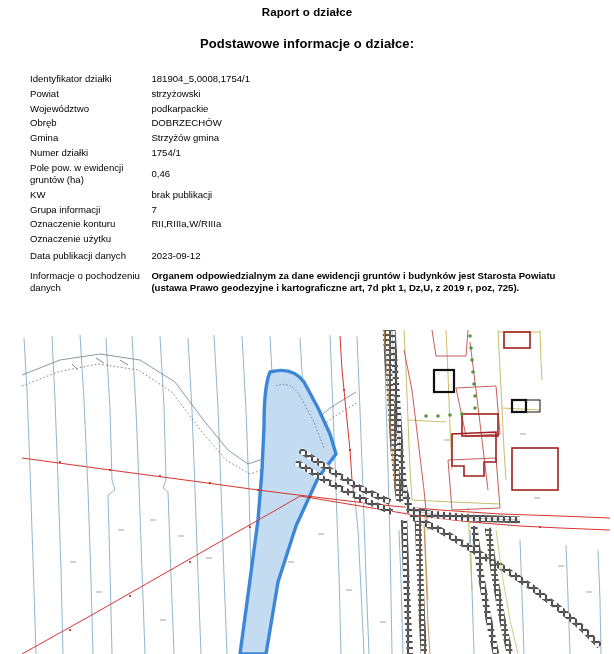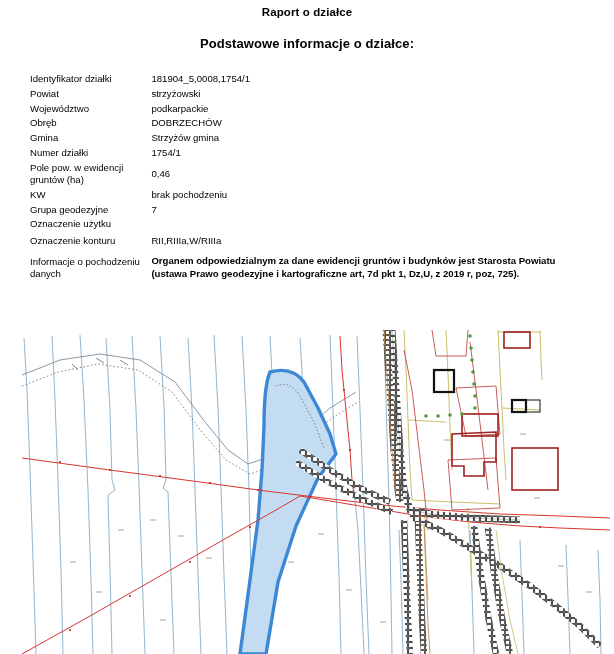--- a/index.html
+++ b/index.html
@@ -90,33 +90,37 @@
       <tr>
         <td class="label">Numer działki</td>
         <td class="value">1754/1</td>
       </tr>
       <tr class="tall">
         <td class="label">Pole pow. w ewidencji gruntów (ha)</td>
         <td class="value">0,46</td>
       </tr>
       <tr>
         <td class="label">KW</td>
-        <td class="value">brak pochodzeniu</td>
-      </tr>
-      <tr>
-        <td class="label">Grupa geodezyjne</td>
+        <td class="value">brak publikacji</td>
+      </tr>
+      <tr>
+        <td class="label">Grupa informacji</td>
         <td class="value">7</td>
+      </tr>
+      <tr>
+        <td class="label">Oznaczenie konturu</td>
+        <td class="value">RII,RIIIa,W/RIIIa</td>
       </tr>
       <tr>
         <td class="label">Oznaczenie użytku</td>
         <td class="value"><span class="empty-val"></span></td>
       </tr>
       <tr>
-        <td class="label">Oznaczenie konturu</td>
-        <td class="value">RII,RIIIa,W/RIIIa</td>
+        <td class="label">Data publikacji danych</td>
+        <td class="value">2023-09-12</td>
       </tr>
       <tr class="note tall">
         <td class="label">Informacje o pochodzeniu danych</td>
         <td class="value">Organem odpowiedzialnym za dane ewidencji gruntów i budynków jest Starosta Powiatu (ustawa Prawo geodezyjne i kartograficzne art, 7d pkt 1, Dz,U, z 2019 r, poz, 725).</td>
       </tr>
     </tbody>
   </table>
 
   <div class="map-wrap">
     <svg class="map-svg" viewBox="0 0 614 324" xmlns="http://www.w3.org/2000/svg">

